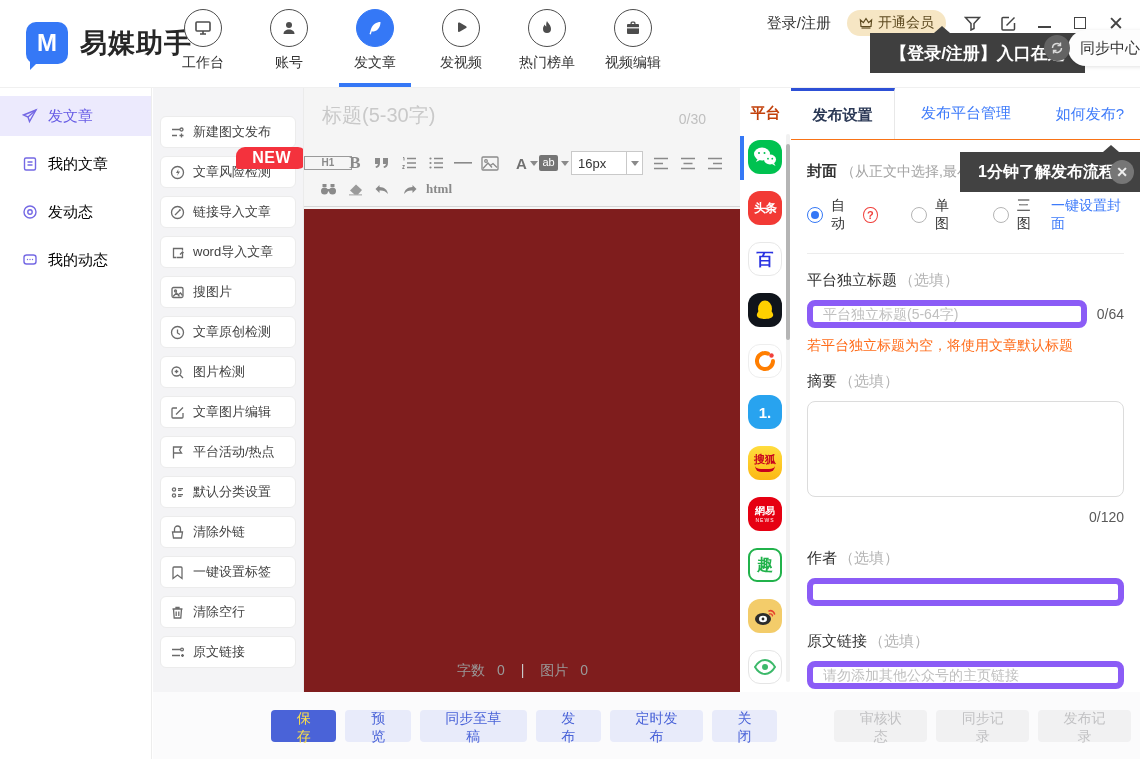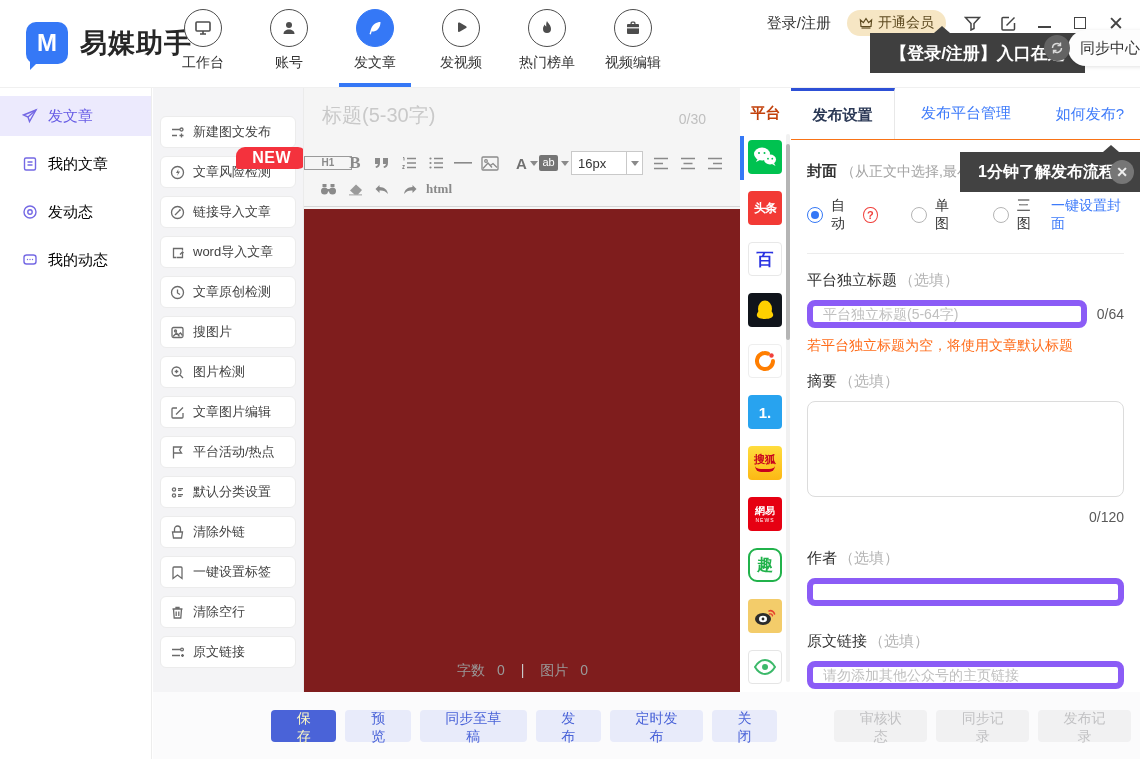--- a/index.html
+++ b/index.html
@@ -69,21 +69,21 @@
   .html-glyph { font-size:13px; color:#8a8a8a; font-family:"Liberation Serif",serif; font-weight:bold; }
   .editor-body { position:absolute; left:0; top:121px; width:437px; height:483px; background:#7f1d1d; }
   .editor-footer { position:absolute; left:0; bottom:12px; width:100%; text-align:center; color:#9a9a9a; font-size:14px; }
   .editor-footer span { margin:0 6px; }
 
   
   .platforms { position:absolute; left:740px; top:88px; width:51px; height:604px; background:#fff; }
   .pf-header { text-align:center; font-size:15px; font-weight:bold; color:#c2410c; padding-top:16px; }
   .pf-active-bar { position:absolute; left:0; top:48px; width:4px; height:44px; background:#3578f6; }
   .pf-list { position:absolute; left:8px; top:52px; display:flex; flex-direction:column; gap:17px; }
-  .pf { position:relative; width:34px; height:34px; border-radius:4px; overflow:hidden; display:flex; align-items:center; justify-content:center; cursor:pointer; flex:0 0 auto; }
+  .pf { position:relative; width:34px; height:34px; border-radius:12px; overflow:hidden; display:flex; align-items:center; justify-content:center; cursor:pointer; flex:0 0 auto; }
   .pf-track { position:absolute; right:1px; top:46px; width:4px; height:548px; background:#f1f1f1; border-radius:2px; }
   .pf-thumb { position:absolute; right:1px; top:56px; width:4px; height:196px; background:#b5b5b5; border-radius:2px; cursor:pointer; }
   .pf-wechat { background:#00c250; }
   .pf-toutiao { background:#f23a35; color:#fff; font-size:12px; font-weight:bold; letter-spacing:-1px; }
   .pf-baijia { background:#fff; border:1px solid #e8e8e8; color:#2932e1; font-size:17px; font-weight:bold; }
   .pf-qq { background:#10141b; }
   .pf-dayu { background:#fff; border:1px solid #eee; }
   .pf-yidian { background:#28a3ef; color:#fff; font-size:15px; font-weight:bold; }
   .pf-sohu { background:linear-gradient(#ffdd3e,#fcb814); color:#c8001e; font-size:11px; font-weight:bold; flex-direction:column; line-height:1; }
   .pf-sohu .swoosh { width:20px; height:6px; border-bottom:3px solid #c8001e; border-radius:0 0 10px 10px; margin-top:1px; }
@@ -119,21 +119,21 @@
   .txt-input::placeholder { color:#c0c0c0; }
   .w280 { width:280px; flex:0 0 280px; }
   .counter { margin-left:auto; color:#595959; font-size:14px; }
   .warn { margin-top:9px; color:#ff6c1a; font-size:14px; }
   .summary-area { margin-top:10px; width:100%; height:96px; border:1px solid #dcdcdc; border-radius:8px; resize:none; outline:none; font-family:inherit; padding:8px 10px; font-size:14px; }
   .counter-line { margin-top:8px; text-align:right; color:#595959; font-size:14px; }
 
   
   .bottombar { position:absolute; left:153px; top:692px; width:987px; height:67px; background:#fbfbfc; display:flex; align-items:center; z-index:4; }
   .btn { height:32px; border:none; border-radius:4px; padding:0 19px; font-size:14px; margin-right:9px; cursor:pointer; font-family:inherit; }
-  .btn-primary { background:#4a63d8; color:#fef9c3; margin-left:118px; }
+  .btn-primary { background:#4a63d8; color:#fde047; margin-left:118px; }
   .btn-light { background:#e8ebfa; color:#4a63d8; }
   .btn-gray { background:#f1f1f2; color:#c2c2c4; }
   .gray-group { margin-left:48px; }
   svg { display:block; }
 </style>
 </head>
 <body>
 
 <div class="app">
 
@@ -315,35 +315,35 @@
             <path d="M12.5 5.5v-2h-9v9h3"></path>
             <path d="M7 12.5h5.5V7"></path>
             <path d="M10 9.5l2.5-2.5 1 1"></path>
           </svg>
         </span>
       <span>word导入文章</span>
     </div>
     <div class="tool-btn">
       <span class="t-icon">
           <svg width="15" height="15" viewBox="0 0 15 15" fill="none" stroke="currentColor" stroke-width="1.3">
-            <circle cx="7.5" cy="7.5" r="6"></circle>
-            <path d="M7.5 4.5V8l2.5 1.5"></path>
-          </svg>
-        </span>
-      <span>文章原创检测</span>
-    </div>
-    <div class="tool-btn">
-      <span class="t-icon">
-          <svg width="15" height="15" viewBox="0 0 15 15" fill="none" stroke="currentColor" stroke-width="1.3">
             <rect x="2" y="2.5" width="11" height="10" rx="1.5"></rect>
             <circle cx="5.5" cy="6" r="1"></circle>
             <path d="M3 11.5 6.5 8l3 3.5M8.5 9.5 10.5 8l2 2.5"></path>
           </svg>
         </span>
       <span>搜图片</span>
+    </div>
+    <div class="tool-btn">
+      <span class="t-icon">
+          <svg width="15" height="15" viewBox="0 0 15 15" fill="none" stroke="currentColor" stroke-width="1.3">
+            <circle cx="7.5" cy="7.5" r="6"></circle>
+            <path d="M7.5 4.5V8l2.5 1.5"></path>
+          </svg>
+        </span>
+      <span>文章原创检测</span>
     </div>
     <div class="tool-btn">
       <span class="t-icon">
           <svg width="15" height="15" viewBox="0 0 15 15" fill="none" stroke="currentColor" stroke-width="1.3">
             <circle cx="6.5" cy="6.5" r="4.5"></circle>
             <path d="M10 10l3 3"></path>
             <path d="M4.7 6.5h3.6M6.5 4.7v3.6"></path>
           </svg>
         </span>
       <span>图片检测</span>

